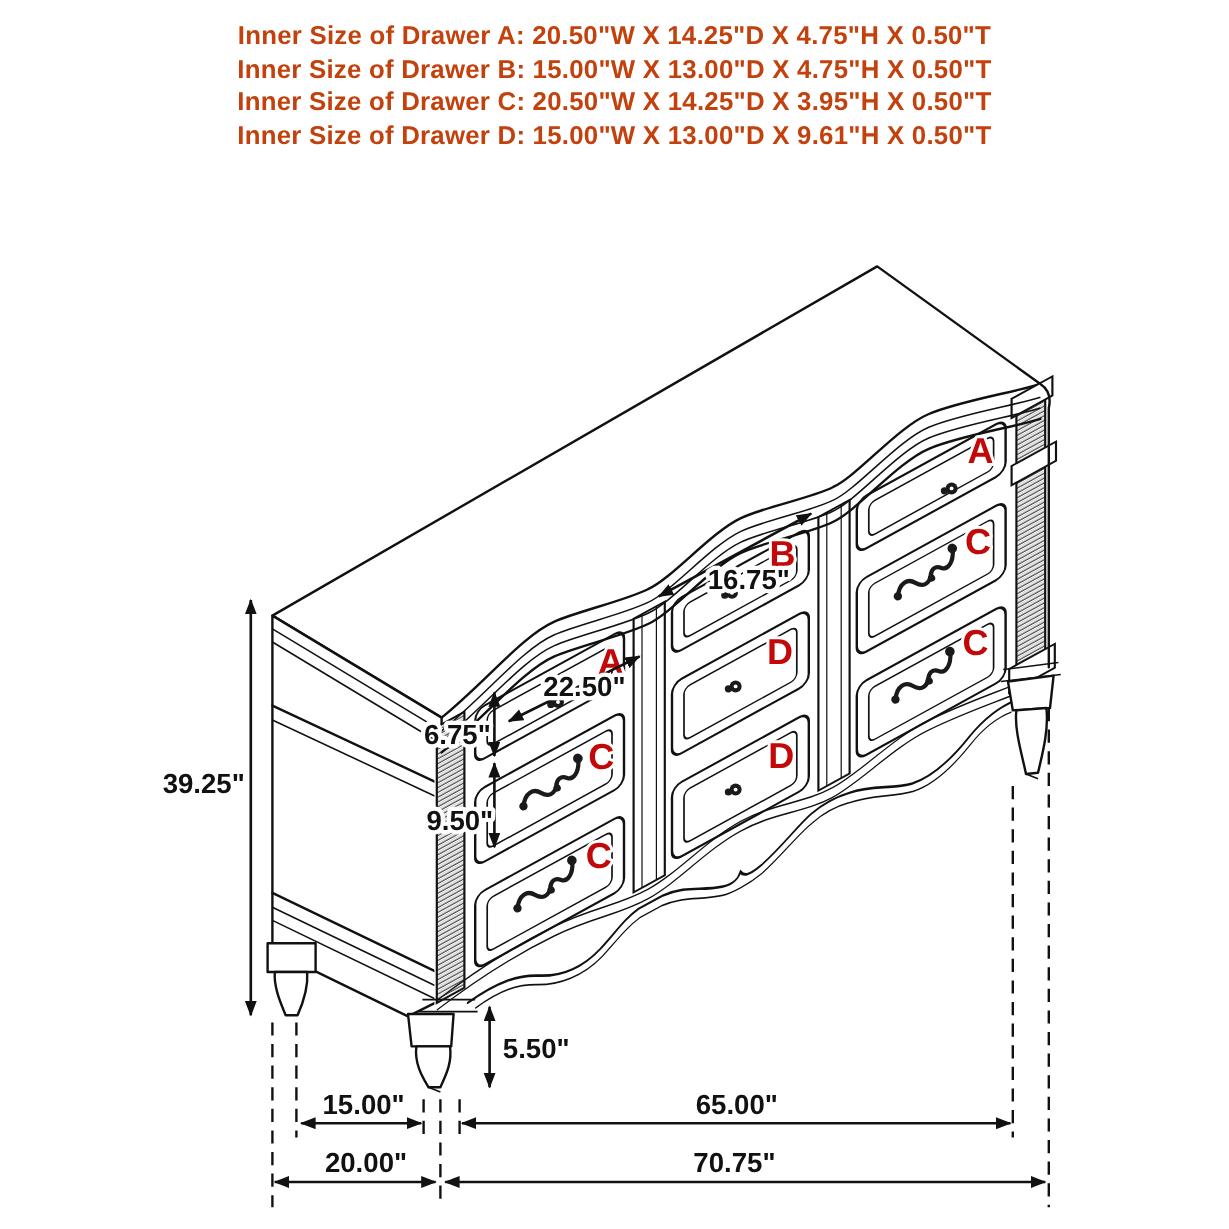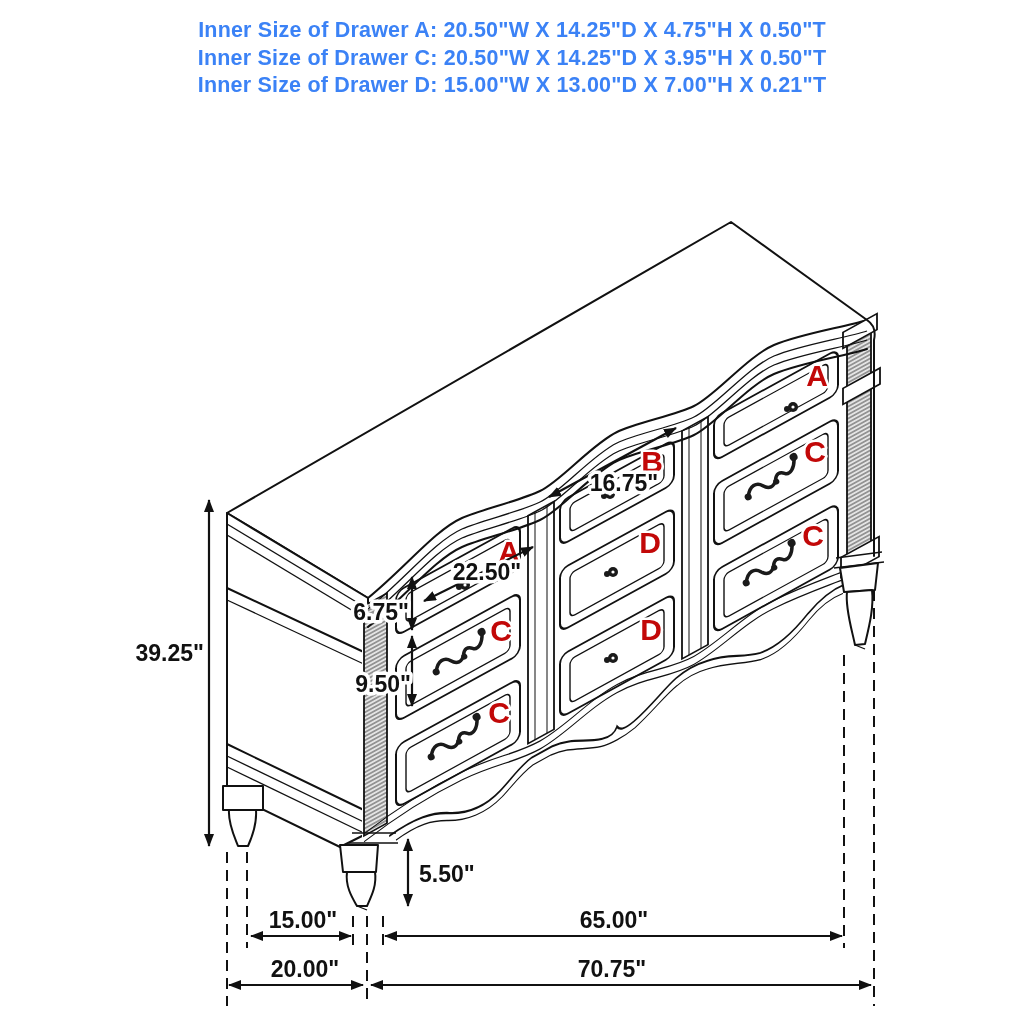--- a/index.html
+++ b/index.html
@@ -1,41 +1,42 @@
 <!DOCTYPE html>
 <html><head>
 <meta charset="utf-8">
 <style>
   html,body{margin:0;padding:0;background:#fff;}
   #stage{position:relative;width:1024px;height:1024px;background:#fff;overflow:hidden;
          font-family:"Liberation Sans",sans-serif;}
   #title-block{position:absolute;top:17px;left:0;width:1024px;text-align:center;
-               font-weight:700;font-size:21.5px;line-height:27.5px;color:#3b82f6;
+               font-weight:700;font-size:21.5px;line-height:27.5px;color:#c2410c;
                letter-spacing:.2px;}
   svg{position:absolute;top:0;left:0;}
   .ln{stroke:#111;stroke-width:2;fill:none;stroke-linecap:round;}
   .ln-thin{stroke:#111;stroke-width:1.3;fill:none;}
   .face{fill:#fff;stroke:#111;stroke-width:2;stroke-linejoin:round;}
   .panel{fill:#fff;stroke:#111;stroke-width:2;}
   .panel-in{fill:none;stroke:#111;stroke-width:1.4;}
   .dash{stroke:#111;stroke-width:2;fill:none;stroke-dasharray:11 7;}
   .dim{stroke:#111;stroke-width:2.2;fill:none;}
   .dim-label{font-weight:700;font-size:23px;fill:#111;paint-order:stroke;stroke:#fff;stroke-width:7px;stroke-linejoin:round;}
   .drawer-letter{font-weight:700;font-size:30px;paint-order:stroke;stroke:#fff;stroke-width:5px;stroke-linejoin:round;}
   .hw{stroke:#1a1a1a;fill:none;stroke-linecap:round;}
 </style>
 </head>
 <body>
 
 <div id="stage">
 
   <div id="title-block">
     <div>Inner Size of Drawer A: 20.50"W X 14.25"D X 4.75"H X 0.50"T</div>
+    <div>Inner Size of Drawer B: 15.00"W X 13.00"D X 4.75"H X 0.50"T</div>
     <div>Inner Size of Drawer C: 20.50"W X 14.25"D X 3.95"H X 0.50"T</div>
-    <div>Inner Size of Drawer D: 15.00"W X 13.00"D X 7.00"H X 0.21"T</div>
+    <div>Inner Size of Drawer D: 15.00"W X 13.00"D X 9.61"H X 0.50"T</div>
   </div>
 
   <svg width="1024" height="1024" viewBox="0 0 1024 1024">
     <defs>
       <marker id="ah" markerWidth="14" markerHeight="12" refX="12" refY="5" orient="auto-start-reverse" markerUnits="userSpaceOnUse">
         <path d="M0,0 L13,5 L0,10 Z" fill="#111"></path>
       </marker>
       <pattern id="flute" width="4" height="4" patternUnits="userSpaceOnUse">
         <rect width="4" height="4" fill="#fff"></rect>
         <path d="M0,1 H4" stroke="#3a3a3a" stroke-width="1.1"></path>

